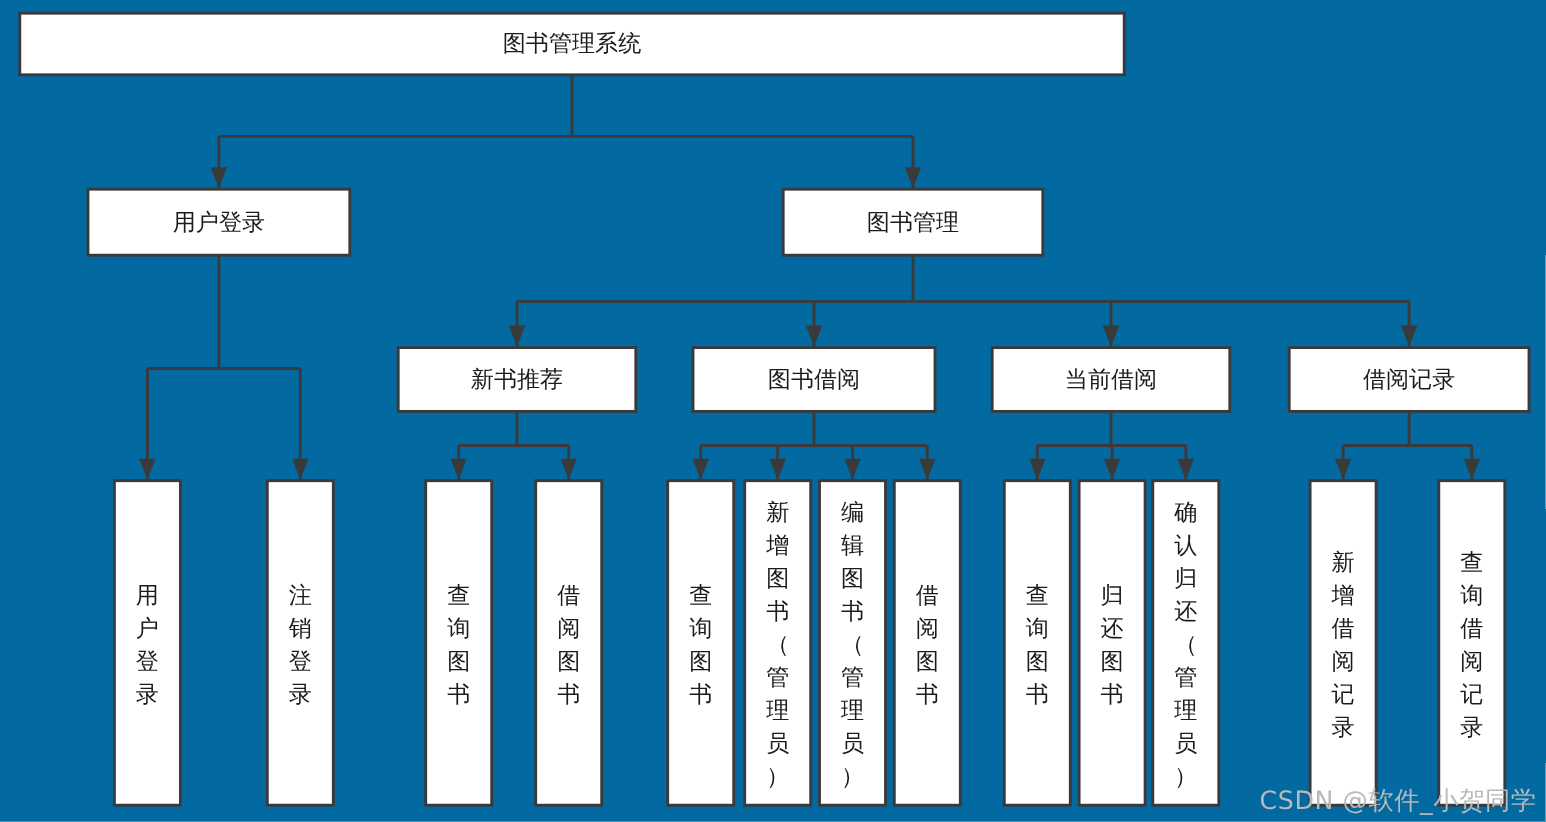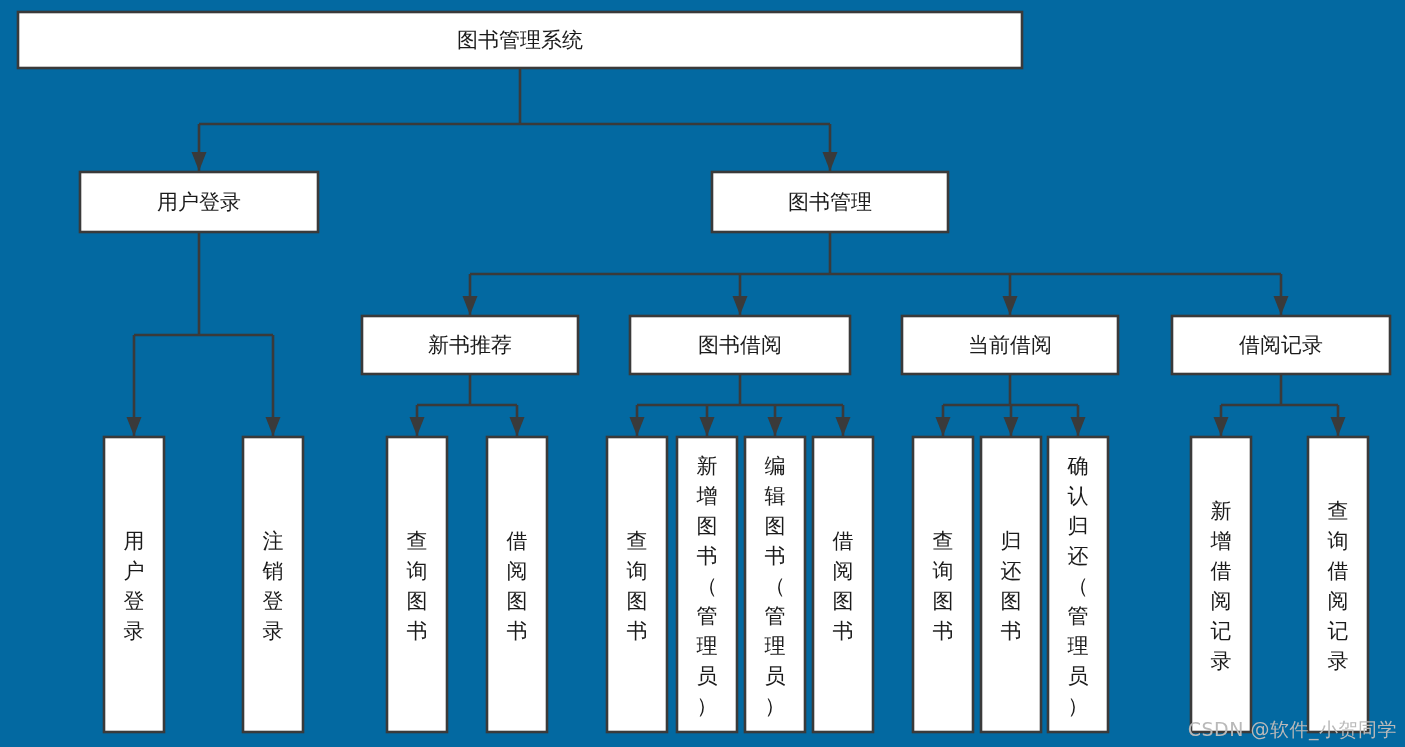--- a/index.html
+++ b/index.html
@@ -52,21 +52,21 @@
   }
   .arrow-head {
     fill: #3a3a3a;
     stroke: none;
   }
   .watermark {
     position: absolute;
     right: 8px;
     bottom: 4px;
     font-family: "DejaVu Sans", "Liberation Sans", sans-serif;
-    font-size: 19px;
+    font-size: 23px;
     color: #b9b9b9;
     letter-spacing: 0.5px;
     white-space: nowrap;
     user-select: none;
   }
 </style>
 </head>
 <body>
 
 <div id="diagram-root">

